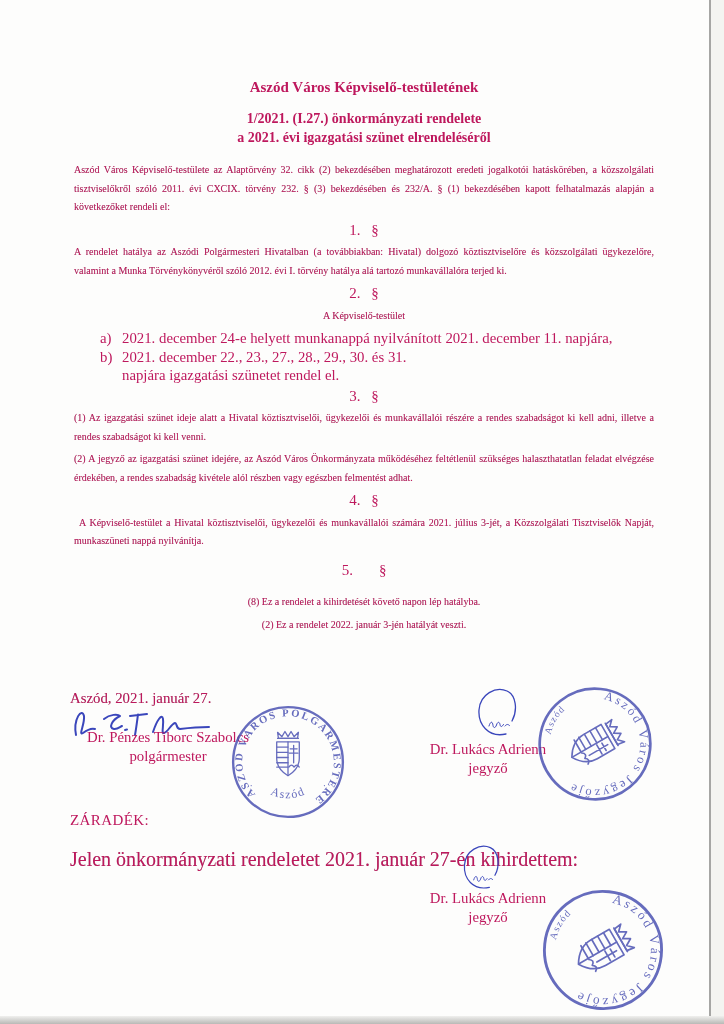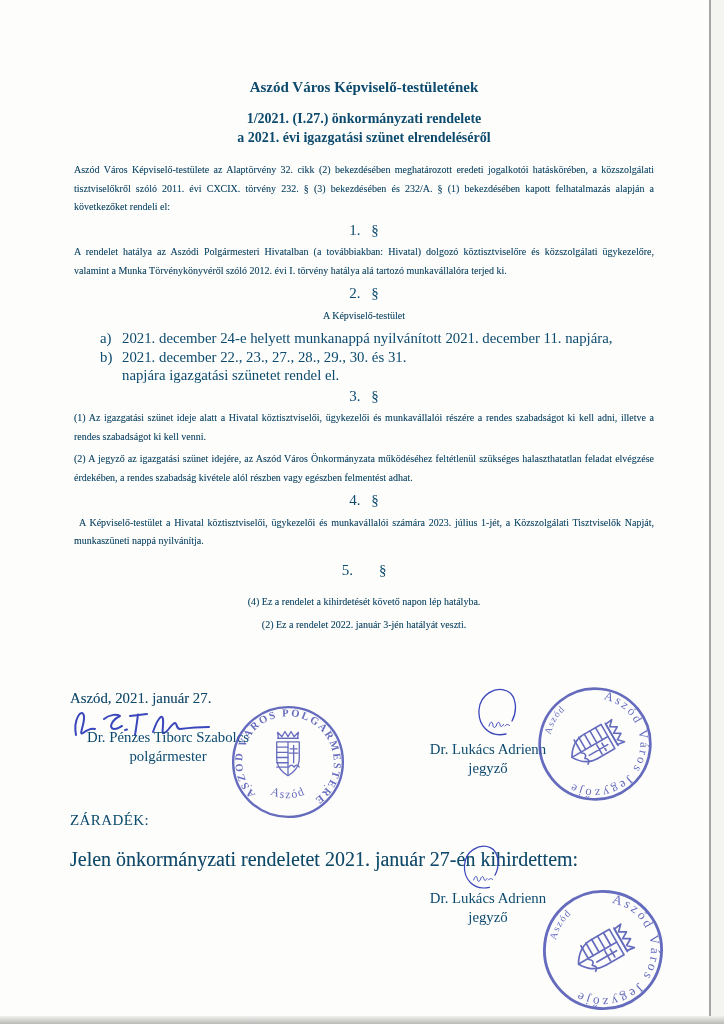--- a/index.html
+++ b/index.html
@@ -1,20 +1,20 @@
 <!DOCTYPE html>
 <html><head>
 <meta charset="utf-8">
 <style>
   html,body{margin:0;padding:0;background:#e9e9e7;}
   .page{
     position:relative; width:724px; height:1024px; overflow:hidden;
     background:#fdfdfc;
     font-family:"Liberation Serif","DejaVu Serif",serif;
-    color:#0c4a6e;
+    color:#be185d;
   }
   .content{position:absolute; left:70px; top:0; width:588px; padding-top:78px;}
   .t-org{font-weight:bold; text-align:center; font-size:15px; line-height:19px; margin:0;}
   .t-decree{margin-top:13px; text-align:center; font-weight:bold; font-size:14px; line-height:18.5px;}
   .para{margin:4px; font-size:10px; line-height:18.5px; text-align:justify; text-shadow:0 0 .4px rgba(40,36,30,.35);}
   .noj{text-align:center;}
   .sec-h{margin:2px 0 4px; text-align:center; font-size:15px; line-height:18.5px; word-spacing:7px;}
   .sec-h5{margin:10px 0 14px; text-align:center; font-size:15px; line-height:18.5px;}
   .sec-h5 .gap{display:inline-block; width:26px;}
   .list-row{display:flex; margin-left:30px; font-size:14.8px; line-height:18.5px;}
@@ -93,24 +93,24 @@
       <span class="marker">b)</span>
       <span>2021. december 22., 23., 27., 28., 29., 30. és 31.</span>
     </div>
     <div class="cont-line">napjára igazgatási szünetet rendel el.</div>
 
     <p class="sec-h">3. §</p>
     <p class="para">(1) Az igazgatási szünet ideje alatt a Hivatal köztisztviselői, ügykezelői és munkavállalói részére a rendes szabadságot ki kell adni, illetve a rendes szabadságot ki kell venni.</p>
     <p class="para">(2) A jegyző az igazgatási szünet idejére, az Aszód Város Önkormányzata működéséhez feltétlenül szükséges halaszthatatlan feladat elvégzése érdekében, a rendes szabadság kivétele alól részben vagy egészben felmentést adhat.</p>
 
     <p class="sec-h">4. §</p>
-    <p class="para indent1">A Képviselő-testület a Hivatal köztisztviselői, ügykezelői és munkavállalói számára 2023. július 1-jét, a Közszolgálati Tisztviselők Napját, munkaszüneti nappá nyilvánítja.</p>
+    <p class="para indent1">A Képviselő-testület a Hivatal köztisztviselői, ügykezelői és munkavállalói számára 2021. július 3-jét, a Közszolgálati Tisztviselők Napját, munkaszüneti nappá nyilvánítja.</p>
 
     <p class="sec-h5"><span>5.</span><span class="gap"></span><span>§</span></p>
-    <p class="para noj">(4) Ez a rendelet a kihirdetését követő napon lép hatályba.</p>
+    <p class="para noj">(8) Ez a rendelet a kihirdetését követő napon lép hatályba.</p>
     <p class="para noj">(2) Ez a rendelet 2022. január 3-jén hatályát veszti.</p>
   </div>
 
   <p class="abs dateline para noj">Aszód, 2021. január 27.</p>
 
   <svg class="abs sig-svg mayor-sig" viewBox="0 0 150 46">
     <path d="M9,32 C6,16 15,4 17,13 C18,21 11,33 16,30 C20,27 25,25 28,26"></path>
     <path d="M37,16 C43,11 51,11 53,13 C45,17 41,25 47,26 C50,26.5 53,24 55,23"></path>
     <path d="M58,27 l2,-0.5"></path>
     <path d="M63,13 L80,11 M71,11.5 C70,19 69,27 68,32"></path>

